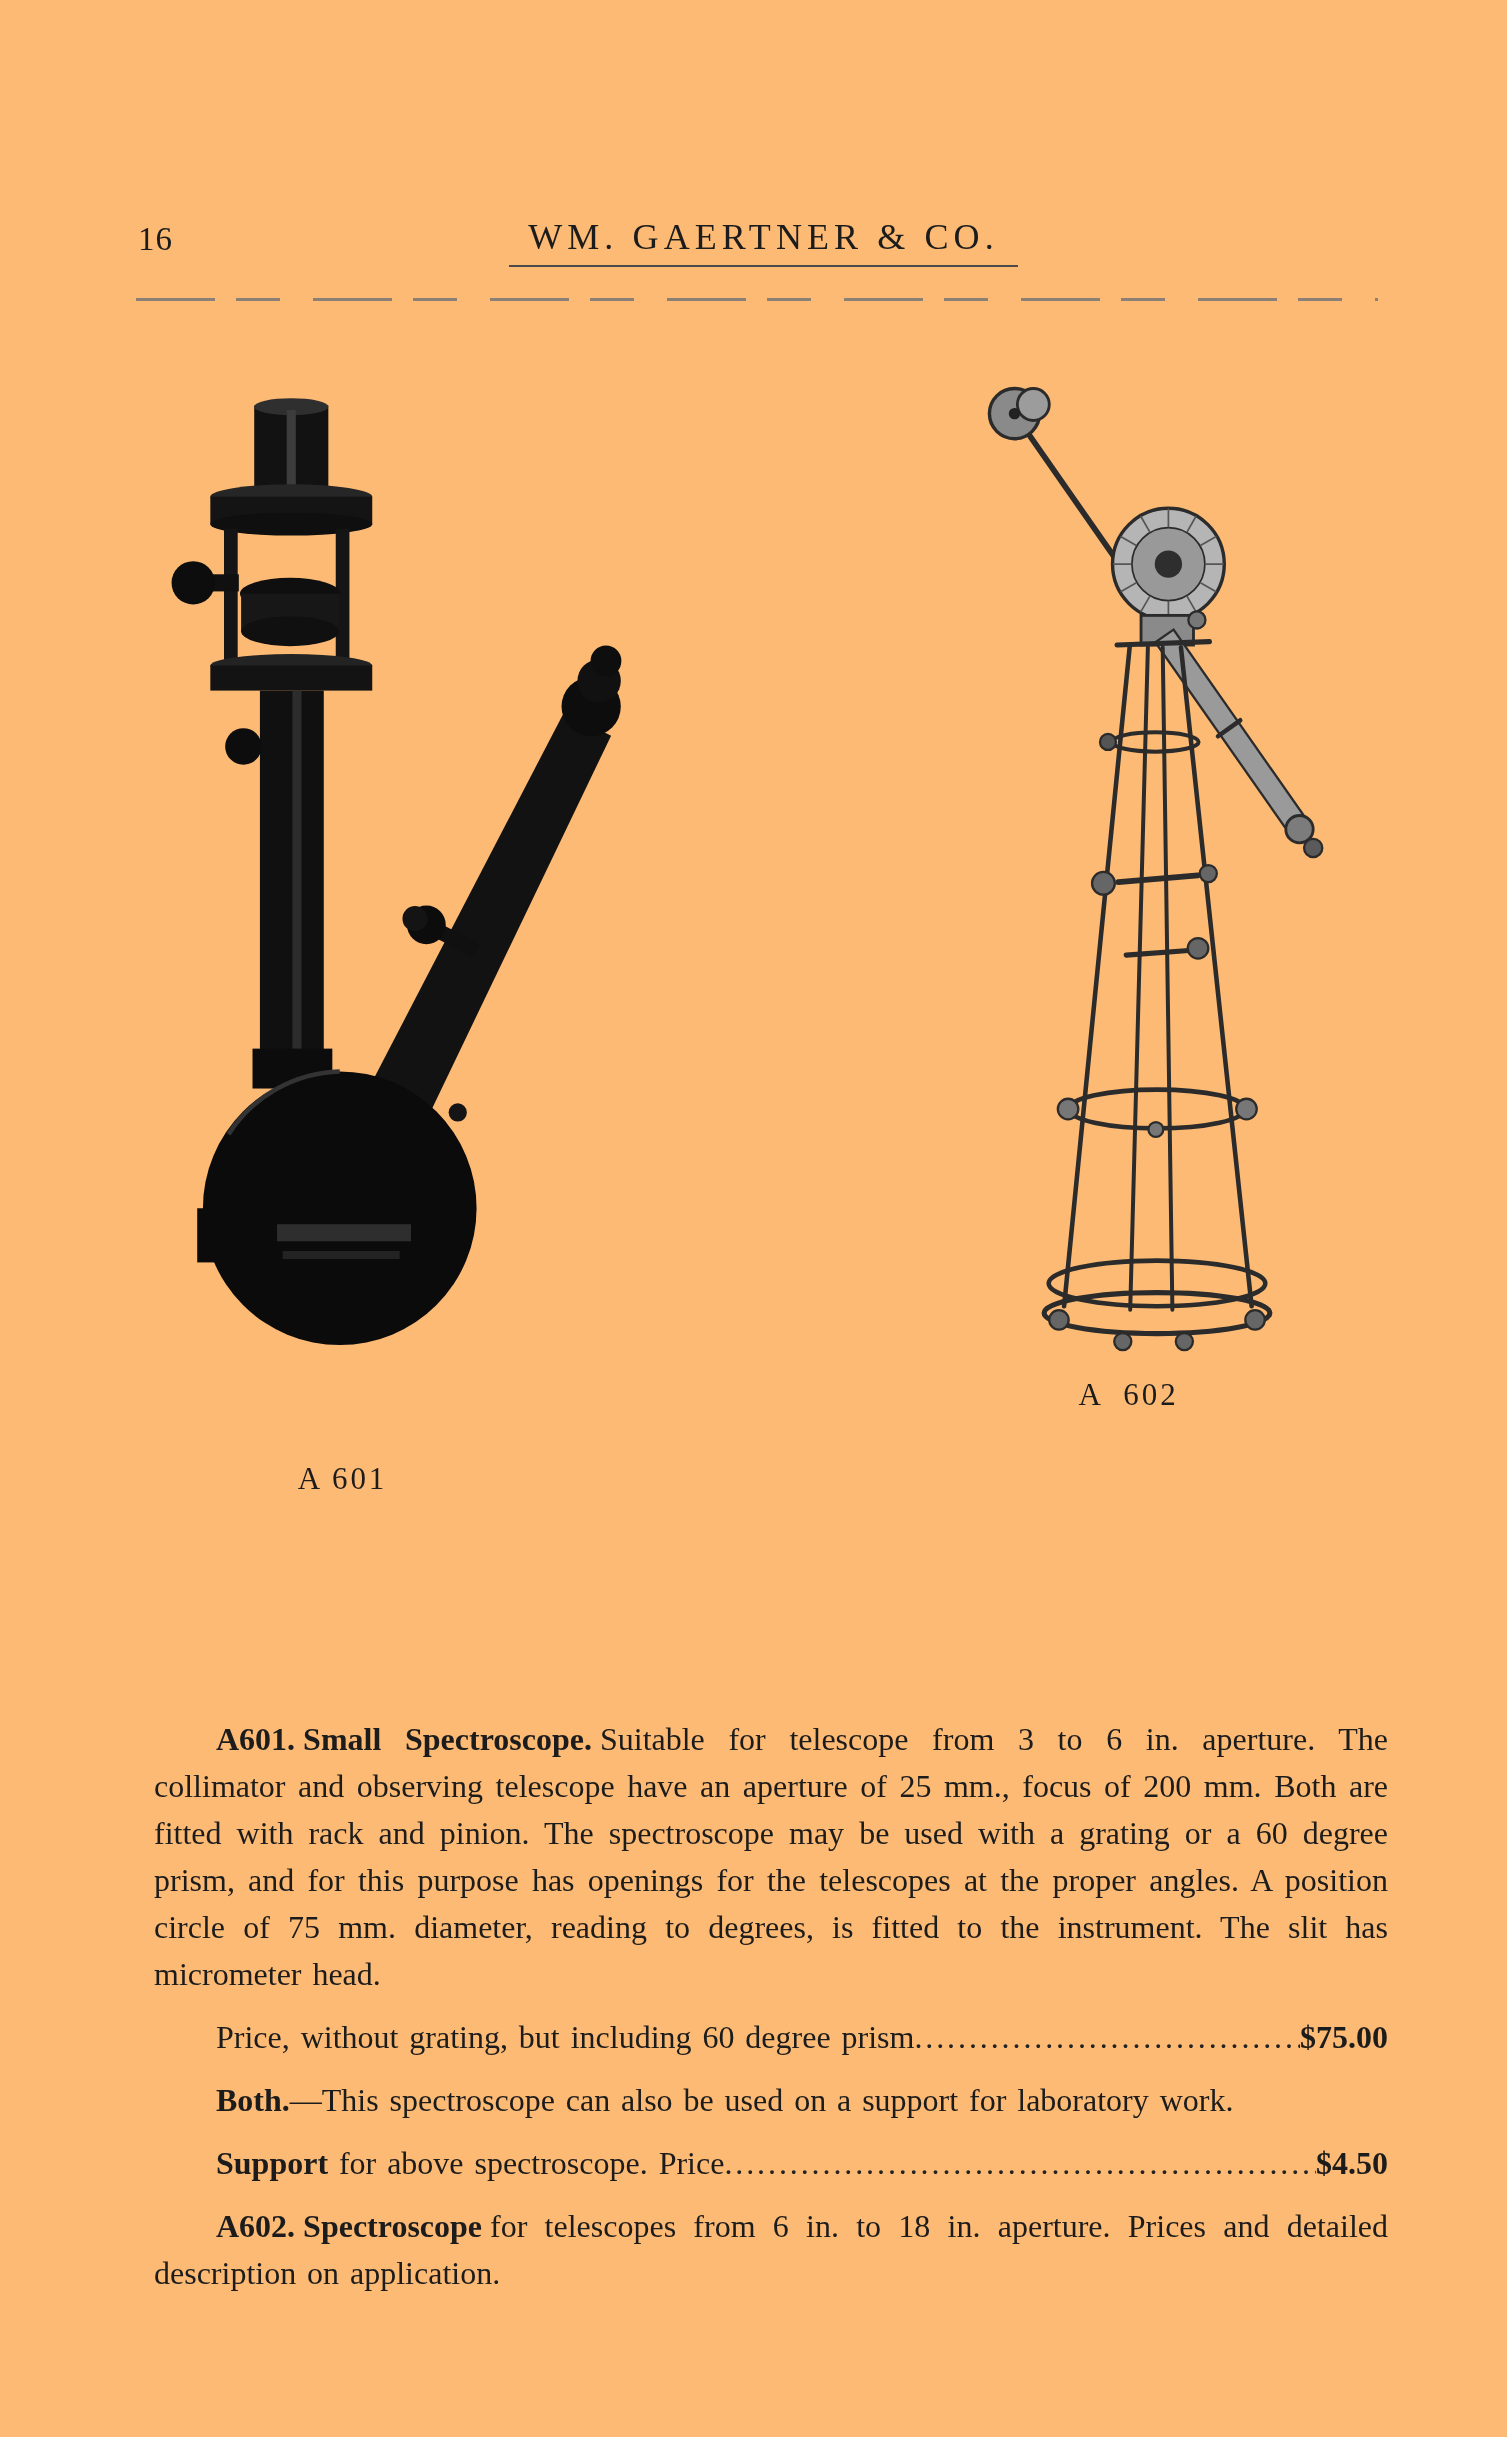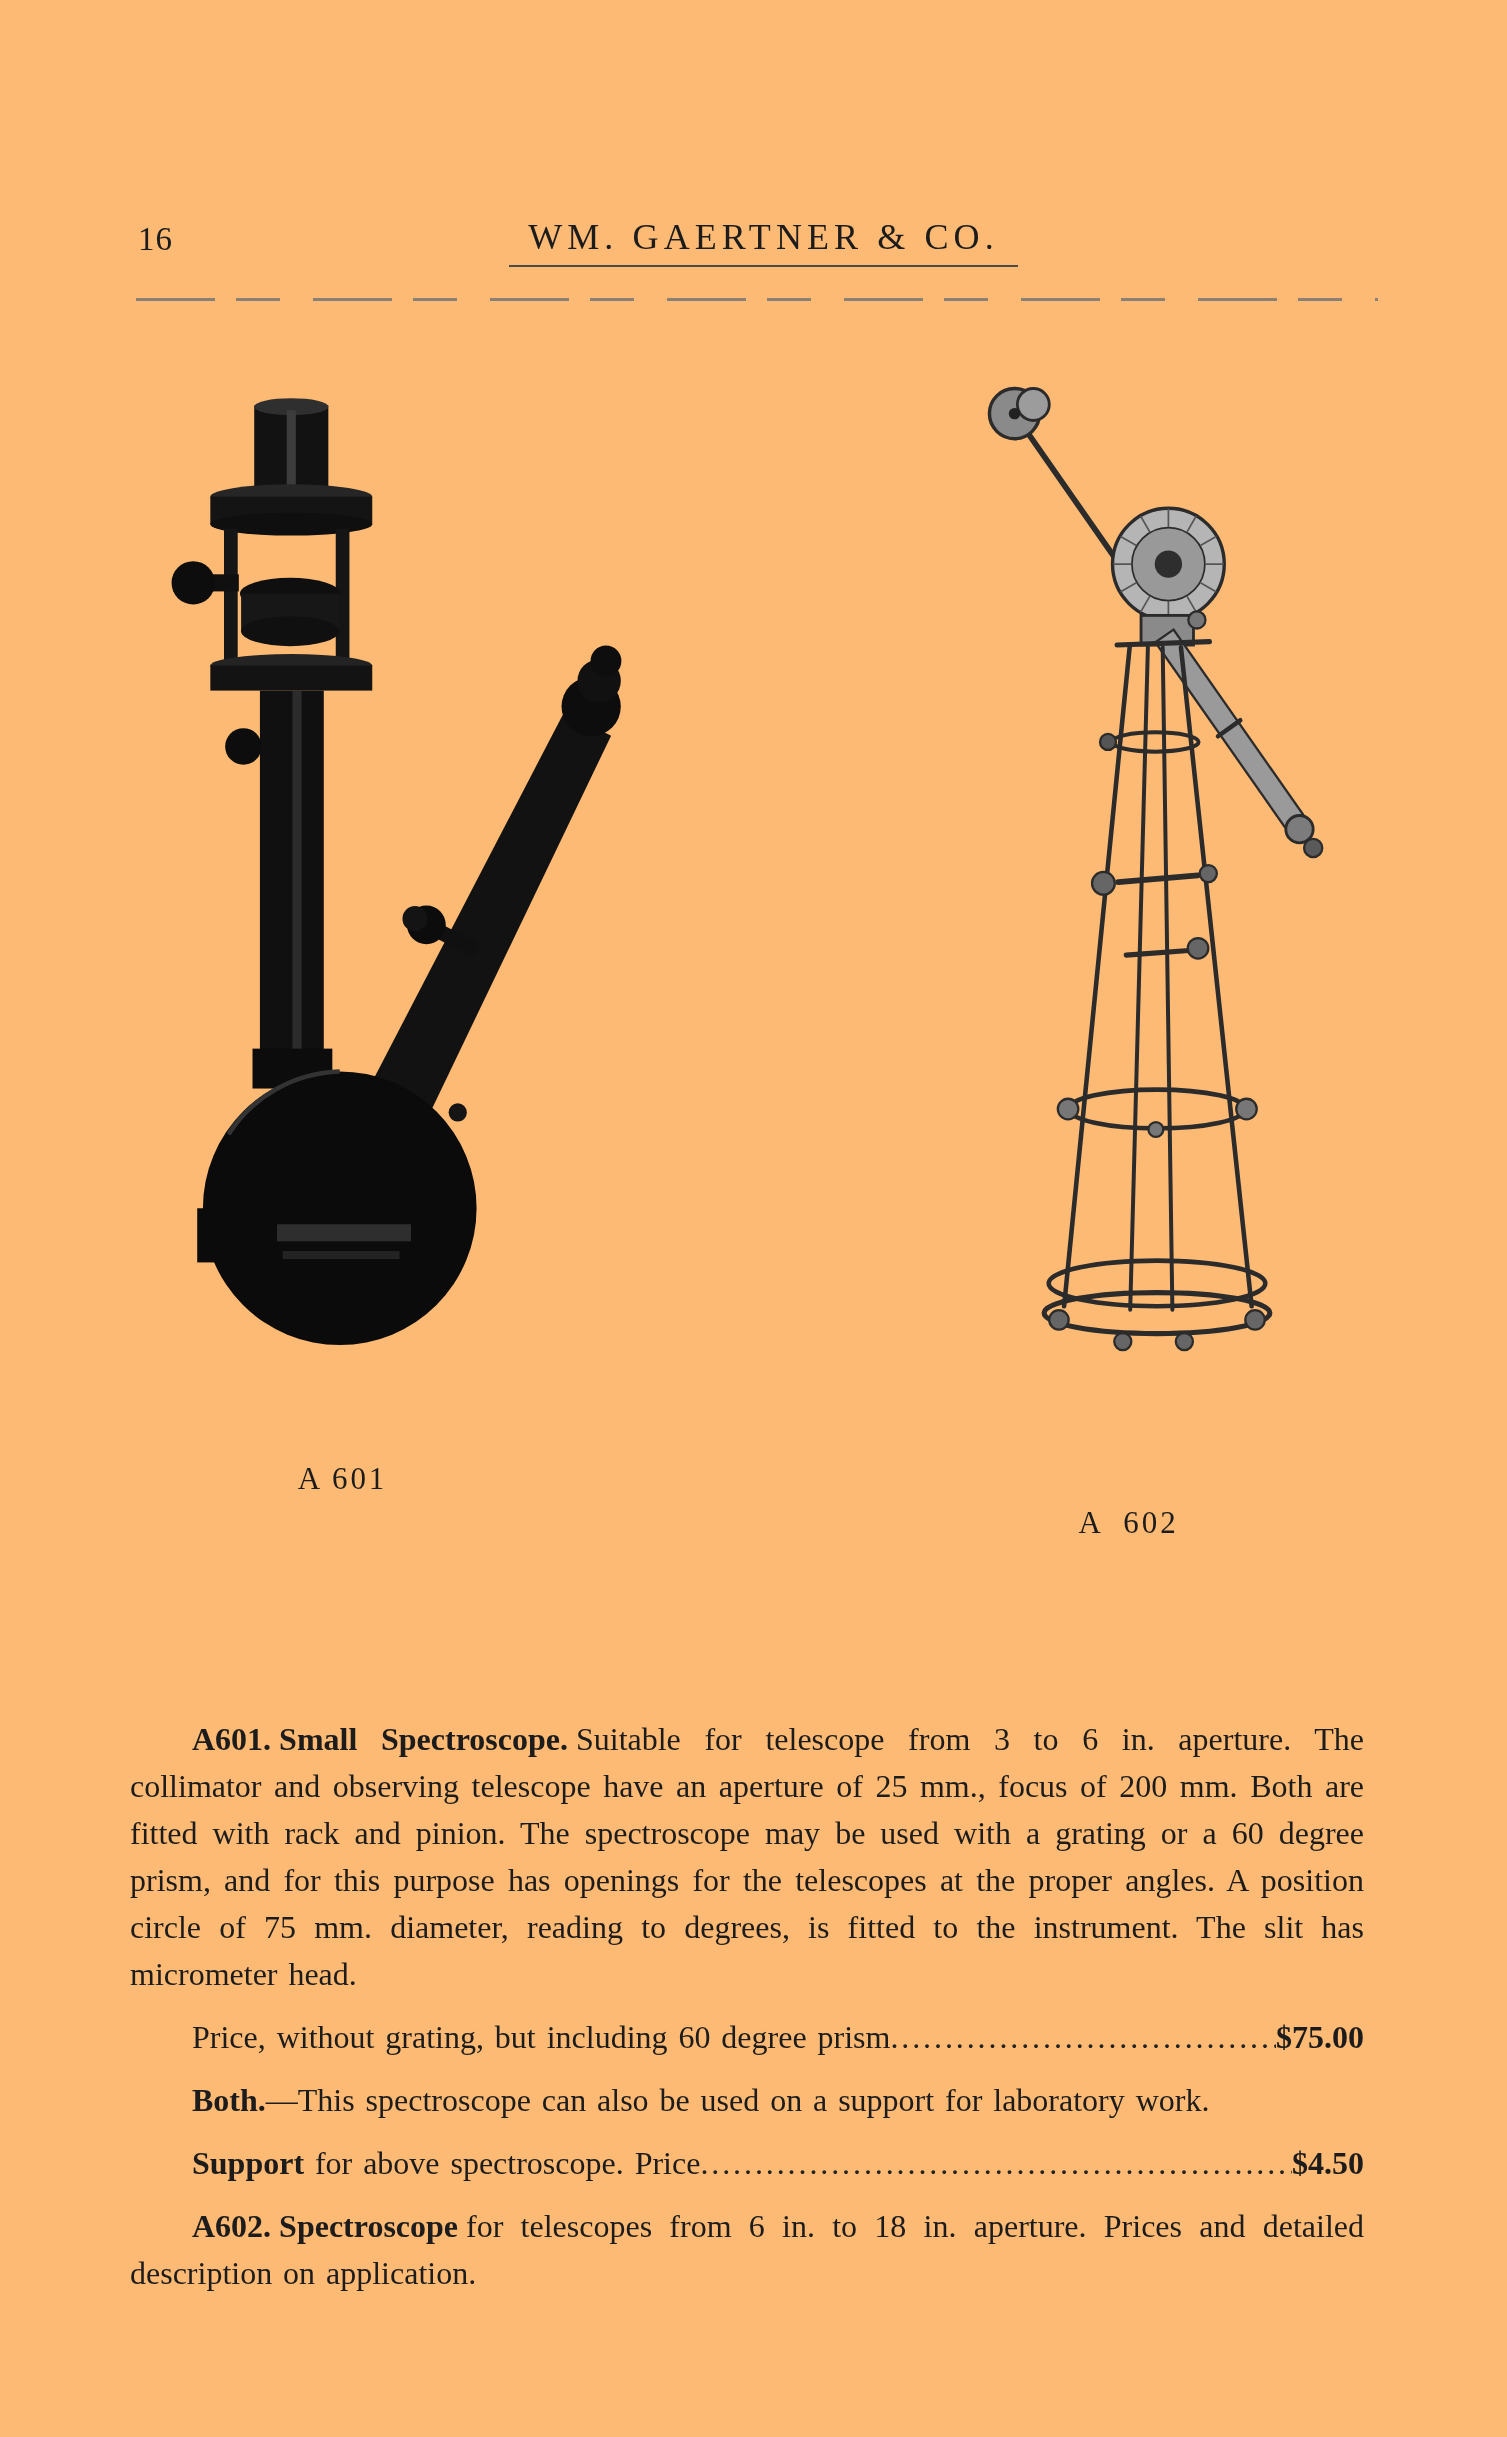--- a/index.html
+++ b/index.html
@@ -39,24 +39,24 @@
   
   .figure { position:absolute; }
   .figure-a601 { left:143px; top:393px; width:479px; height:1049px; }
   .figure-a602 { left:929px; top:376px; width:399px; height:1026px; }
   .caption {
     position:absolute;
     font-size:31px; letter-spacing:2.9px;
     text-align:center; white-space:pre;
   }
   .caption-a601 { left:143px; top:1461px; width:399px; }
-  .caption-a602 { left:929px; top:1505px; width:399px; }
+  .caption-a602 { left:929px; top:1377px; width:399px; }
   
   .text-block {
-    position:absolute; left:130px; top:1716px; width:1234px;
+    position:absolute; left:154px; top:1716px; width:1234px;
     font-size:32px; line-height:1.47;
     text-align:justify; word-spacing:2.9px;
   }
   .para { text-indent:62px; margin-bottom:16px; }
   .b { font-weight:bold; }
   .para .b.num { margin-right:8px; }
   .para .b.sp  { margin-right:8px; }
   .dotline {
     display:flex; align-items:baseline;
     margin-bottom:16px;

